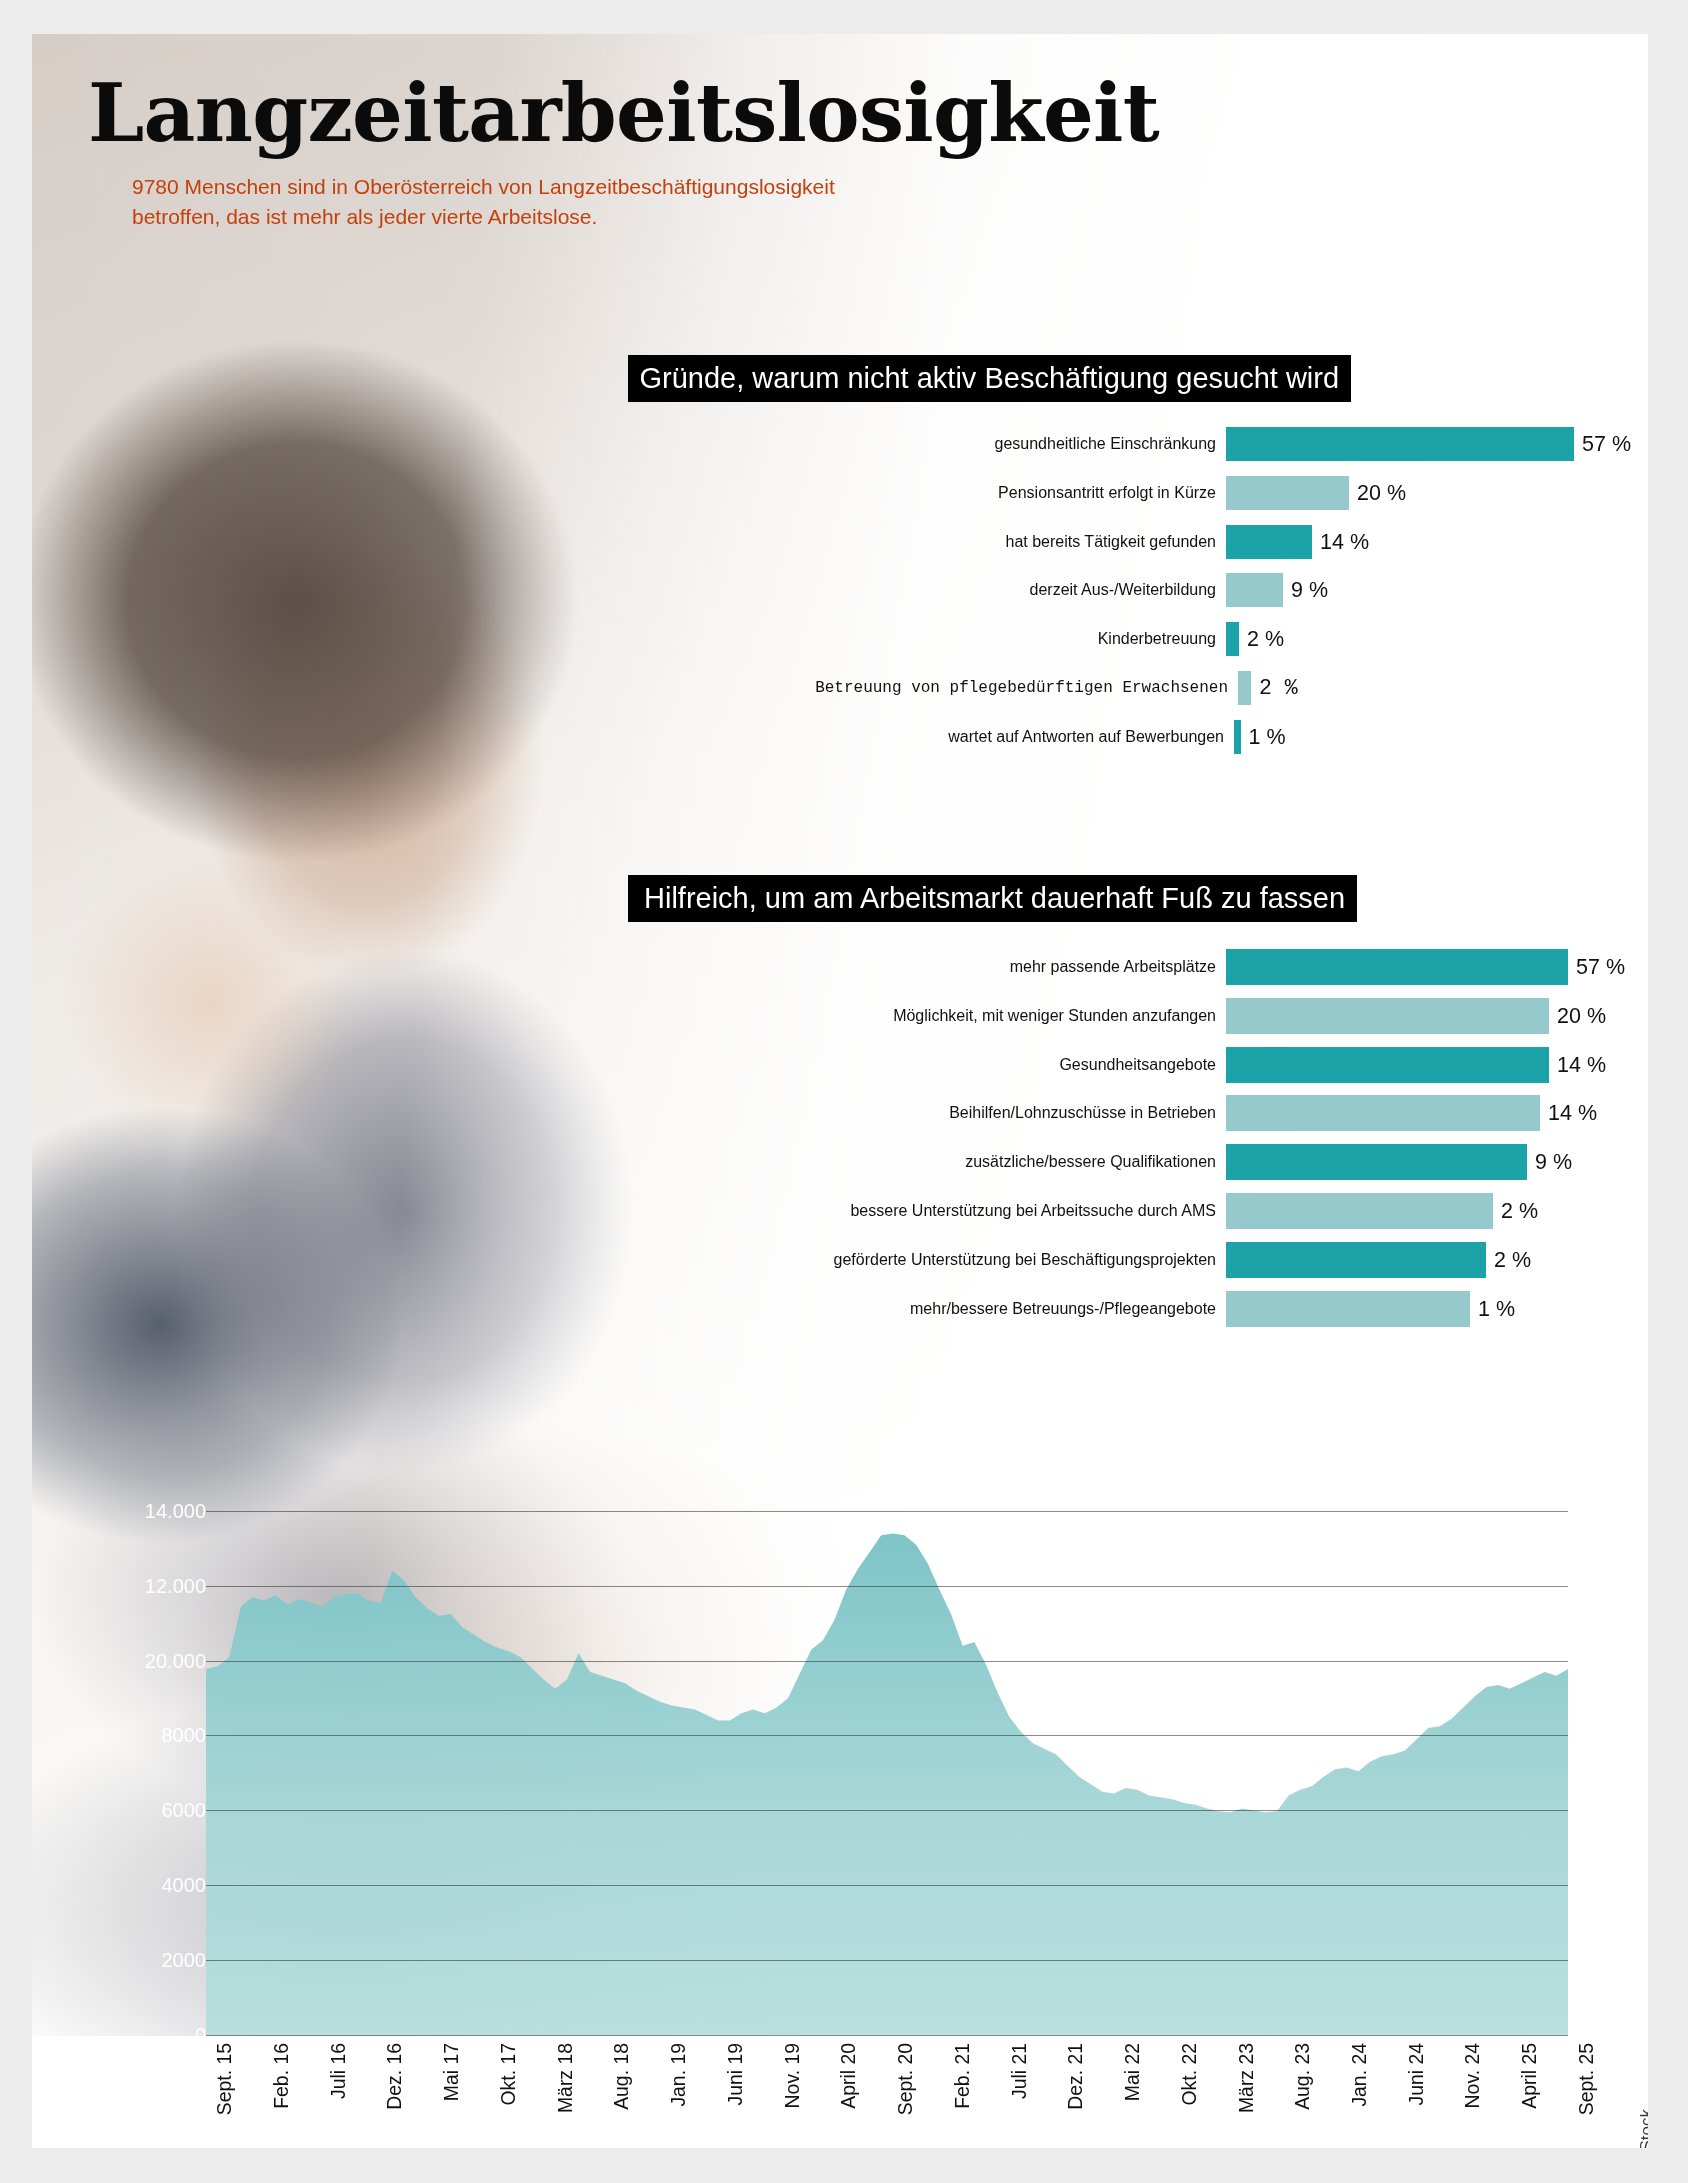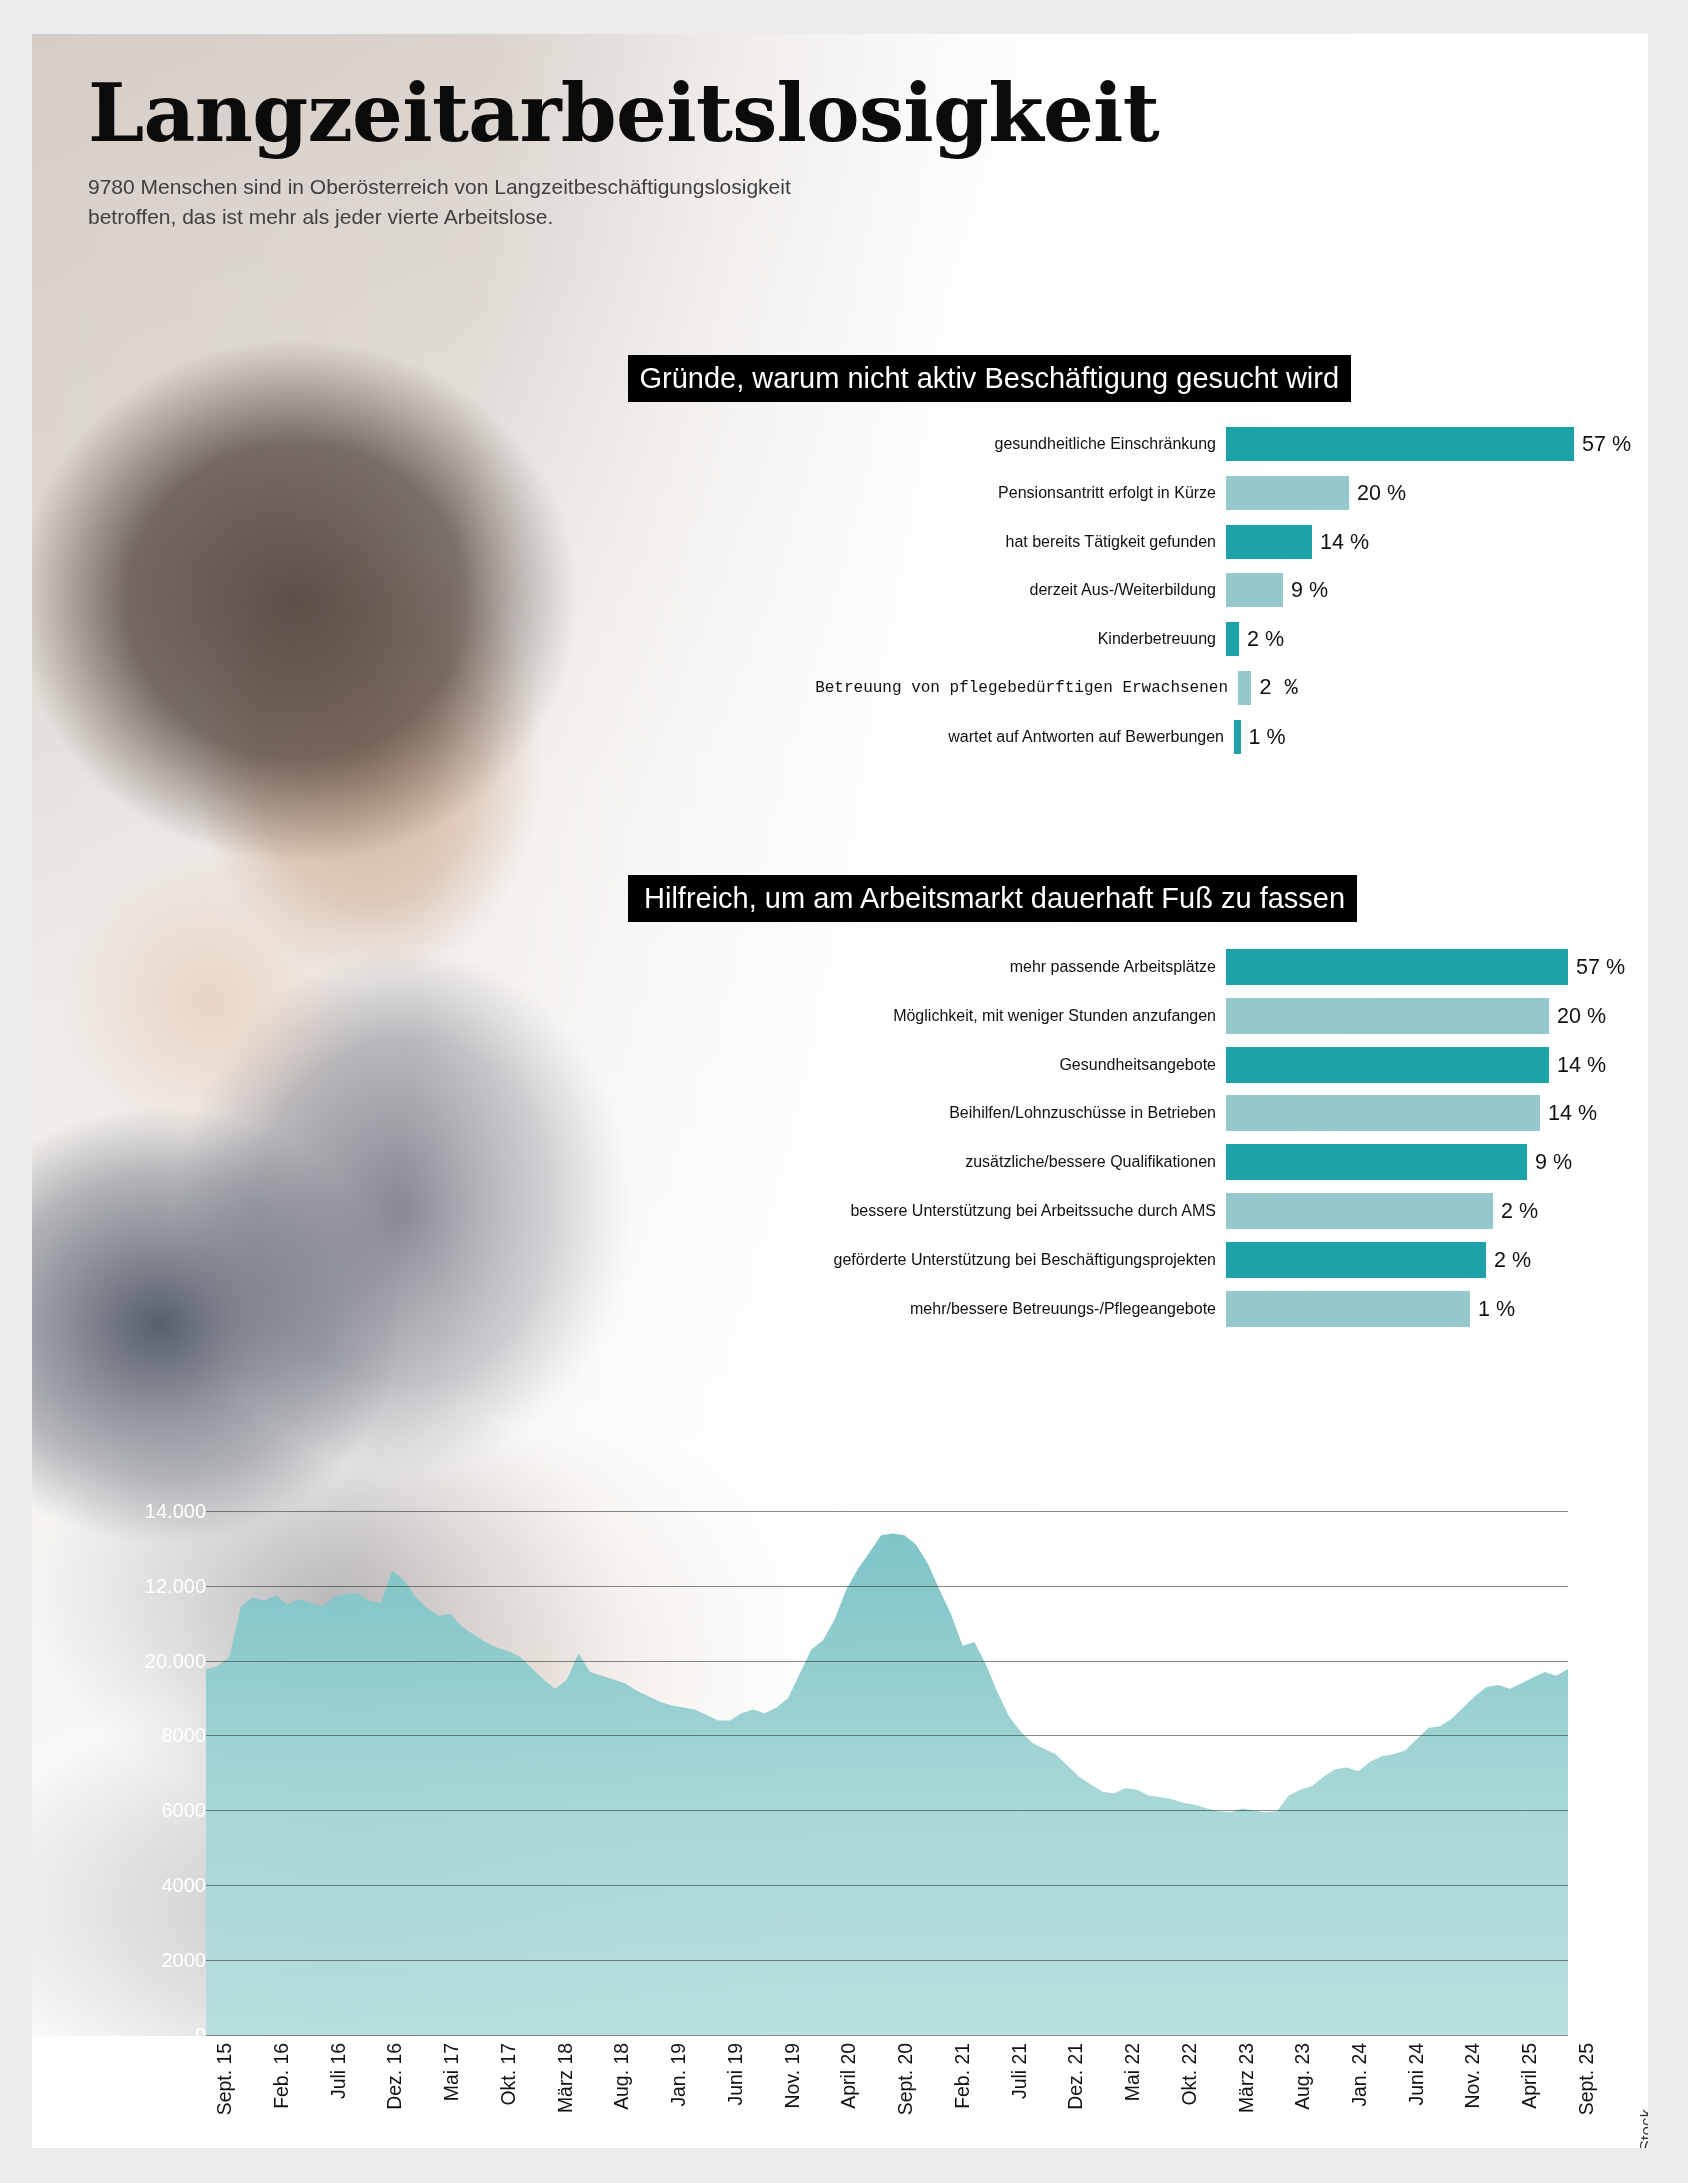--- a/index.html
+++ b/index.html
@@ -53,23 +53,24 @@
     font-size: 80px;
     letter-spacing: -0.7px;
     color: #0b0b0b;
     line-height: 1.0;
     white-space: nowrap;
   }
   #subtitle {
     margin-top: 18.7px;
     font-size: 21px;
     line-height: 1.42;
-    color: #404040;
+    color: #c2410c;
     width: 782px;
     font-weight: 400;
+    margin-left: 44px;
   }
 
   
   .band {
     position: absolute;
     background: #000;
     color: #fff;
     font-size: 29px;
     font-weight: 400;
     line-height: 47px;

